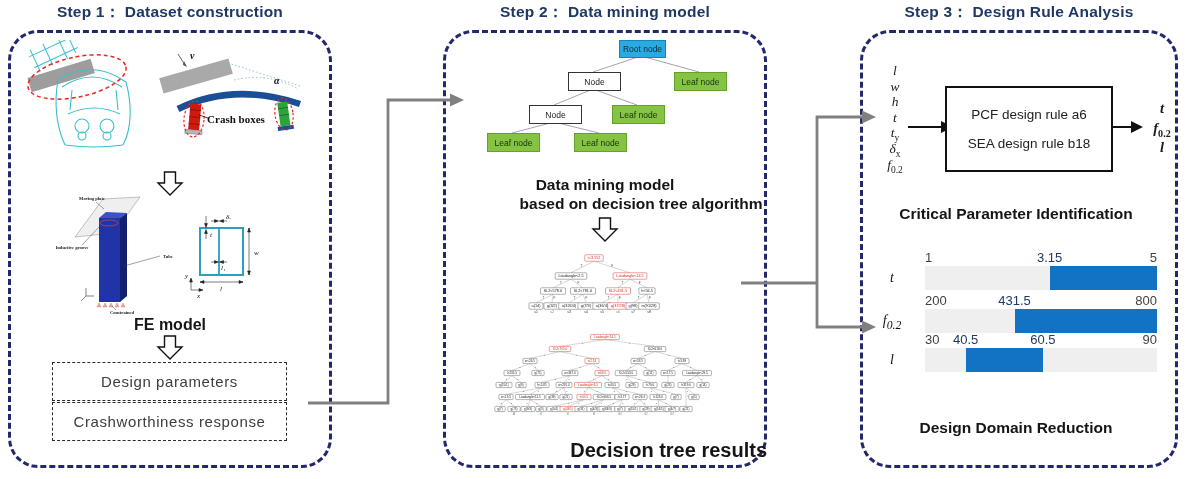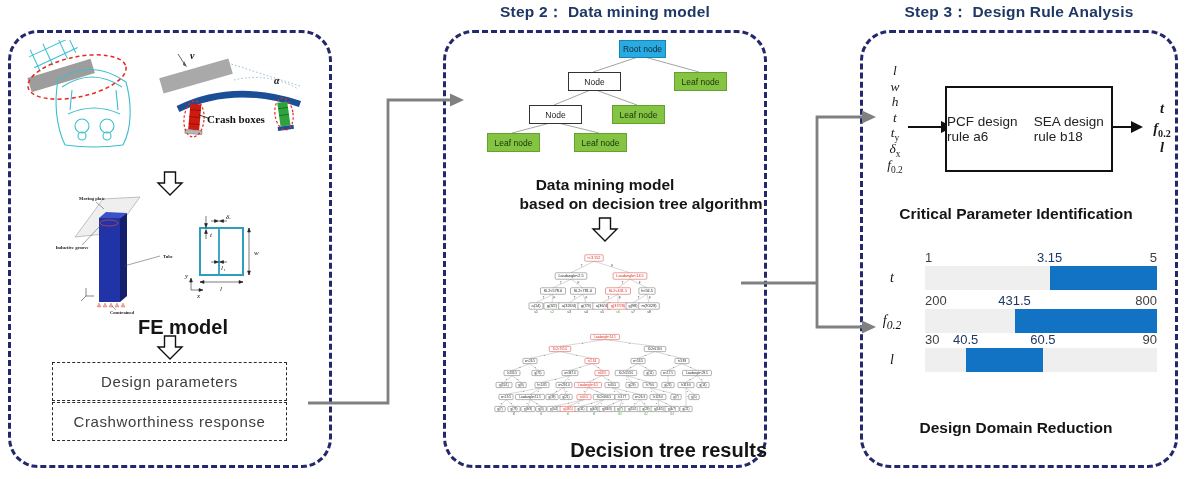--- a/index.html
+++ b/index.html
@@ -12,40 +12,41 @@
   .caption{position:absolute;text-align:center;font-weight:bold;color:#151515;z-index:3;}
   .dashed-box{position:absolute;border:1.6px dashed #2b2b2b;display:flex;align-items:center;justify-content:center;
           font-size:15px;color:#3d3d3d;letter-spacing:.6px;z-index:3;background:#fff;}
   .tnode{position:absolute;display:flex;align-items:center;justify-content:center;
           font-size:8.5px;z-index:3;}
   .tn-root{background:#29ABE2;color:#0d2b3a;border:1px solid #1585b5;}
   .tn-node{background:#fff;color:#222;border:1px solid #333;}
   .tn-leaf{background:#85C443;color:#17300d;border:1px solid #63a32b;}
   .figsvg{position:absolute;z-index:3;}
   #rule-box{position:absolute;left:945px;top:86px;width:164px;height:82px;border:2px solid #111;
-          background:#fff;display:flex;flex-direction:row;align-items:center;justify-content:center;
+          background:#fff;display:flex;flex-direction:column;align-items:center;justify-content:center;
           gap:14px;font-size:13.5px;color:#222;z-index:3;}
   #inputs{position:absolute;left:872px;top:63px;width:46px;z-index:3;}
   #outputs{position:absolute;left:1140px;top:99px;width:44px;z-index:3;}
   .prow{text-align:center;font-family:"Liberation Serif",serif;color:#1a1a1a;}
   .prow-in{font-size:13.5px;height:15.6px;line-height:15.6px;}
   .prow-out{font-size:14.5px;height:19.5px;line-height:19.5px;font-weight:bold;}
   .prow sub{font-size:70%;}
   #bars{position:absolute;left:860px;top:246px;width:312px;height:134px;z-index:3;}
   .bar-num{position:absolute;font-size:13px;height:14px;line-height:14px;white-space:nowrap;}
   .bar-track{position:absolute;background:#EFEFEF;height:24px;}
   .bar-range{position:absolute;background:#1273C4;height:24px;}
   .bar-label{position:absolute;width:36px;text-align:center;font-family:"Liberation Serif",serif;
           font-style:italic;font-size:14px;color:#111;}
 </style>
 </head>
 <body>
 
 <div id="canvas">
 
+  <div class="step-title" style="left:8px;width:324px;">Step 1：  Dataset construction</div>
   <div class="step-title" style="left:443px;width:324px;">Step 2：  Data mining model</div>
   <div class="step-title" style="left:860px;width:318px;">Step 3：  Design Rule Analysis</div>
 
   <div class="panel" style="left:8px;top:30px;width:318px;height:432px;"></div>
   <div class="panel" style="left:443px;top:30px;width:318px;height:432px;"></div>
   <div class="panel" style="left:860px;top:30px;width:312px;height:432px;"></div>
 
   <svg id="overlay" width="1200" height="479" viewBox="0 0 1200 479">
 
     <g>
@@ -490,21 +491,21 @@
       <text x="43" y="9">δₓ</text>
       <text x="27" y="27">t</text>
       <text x="71" y="45">w</text>
       <text x="38" y="60">l₁</text>
       <text x="37" y="81">l</text>
       <text x="2" y="68">y</text>
       <text x="14" y="88">x</text>
     </g>
   </svg>
 
-  <div class="caption" style="left:21px;top:316px;width:324px;font-size:20px;">FE model</div>
+  <div class="caption" style="left:8px;top:316px;width:324px;font-size:16px;">FE model</div>
 
   <div class="dashed-box" style="left:52px;top:362px;width:233px;height:37px;">Design parameters</div>
   <div class="dashed-box" style="left:52px;top:402px;width:233px;height:37px;">Crashworthiness response</div>
 
 
   <div class="tnode tn-root" style="left:619px;top:40px;width:45px;height:16px;">Root node</div>
   <div class="tnode tn-node" style="left:568px;top:72px;width:51px;height:17px;">Node</div>
   <div class="tnode tn-leaf" style="left:674px;top:72px;width:51px;height:17px;">Leaf node</div>
   <div class="tnode tn-node" style="left:529px;top:105px;width:51px;height:17px;">Node</div>
   <div class="tnode tn-leaf" style="left:612px;top:105px;width:51px;height:17px;">Leaf node</div>

